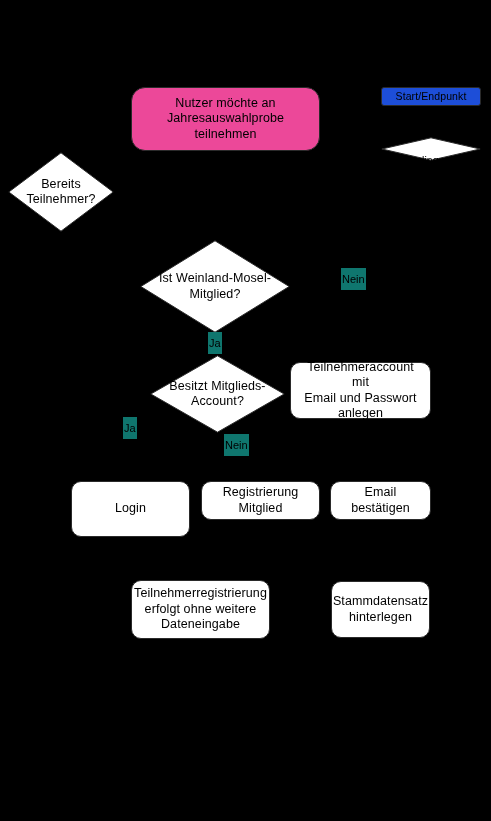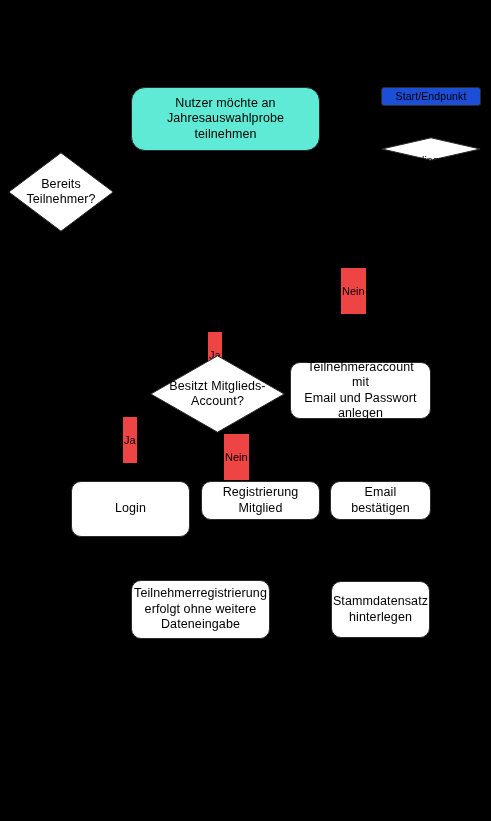--- a/index.html
+++ b/index.html
@@ -33,21 +33,21 @@
     text-align: center;
     color: #000000;
     line-height: 1.24;
     letter-spacing: 0.1px;
     white-space: pre-line;
     padding: 2px 6px;
   }
 
   
   .terminal {
-    background: #5eead4;
+    background: #ec4899;
     border: 1px solid #2a2a2a;
     border-radius: 14px;
     font-size: 12.5px;
   }
 
   
   .action {
     background: #ffffff;
     border: 1px solid #2a2a2a;
     border-radius: 10px;
@@ -95,25 +95,25 @@
     letter-spacing: 0.1px;
   }
   .decision.small .dlabel {
     font-size: 10.5px;
     margin-top: 12px;
   }
 
   
   .edge-label {
     position: absolute;
-    background: #ef4444;
+    background: #0f766e;
     color: #000000;
     font-size: 11px;
     line-height: 14px;
-    padding: 16px 1px;
+    padding: 4px 1px;
     white-space: nowrap;
   }
 </style>
 </head>
 <body>
 
 <div id="canvas">
 
   <div class="node legend-terminal" style="left:381px; top:87px; width:100px; height:19px;">Start/Endpunkt</div>
 
@@ -129,20 +129,27 @@
 Jahresauswahlprobe teilnehmen</div>
 
   <div class="decision" style="left:8px; top:152px; width:106px; height:80px;">
     <svg width="106" height="80" viewBox="0 0 106 80">
       <polygon points="53,0.8 105.2,40 53,79.2 0.8,40" fill="#ffffff" stroke="#2a2a2a" stroke-width="1"></polygon>
     </svg>
     <div class="dlabel">Bereits
 Teilnehmer?</div>
   </div>
 
+  <div class="decision" style="left:140px; top:240px; width:150px; height:93px;">
+    <svg width="150" height="93" viewBox="0 0 150 93">
+      <polygon points="75,0.8 149.2,46.5 75,92.2 0.8,46.5" fill="#ffffff" stroke="#2a2a2a" stroke-width="1"></polygon>
+    </svg>
+    <div class="dlabel">Ist Weinland-Mosel-
+Mitglied?</div>
+  </div>
 
   <div class="edge-label" style="left:341px; top:268px;">Nein</div>
 
   <div class="edge-label" style="left:208px; top:332px;">Ja</div>
 
   <div class="decision" style="left:150px; top:355px; width:135px; height:78px;">
     <svg width="135" height="78" viewBox="0 0 135 78">
       <polygon points="67.5,0.8 134.2,39 67.5,77.2 0.8,39" fill="#ffffff" stroke="#2a2a2a" stroke-width="1"></polygon>
     </svg>
     <div class="dlabel">Besitzt Mitglieds-

